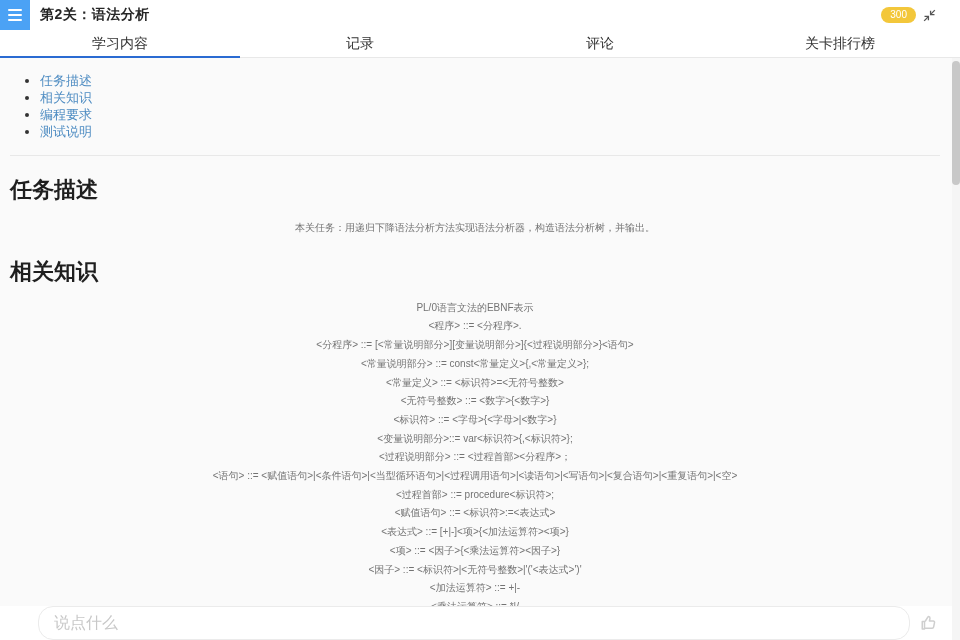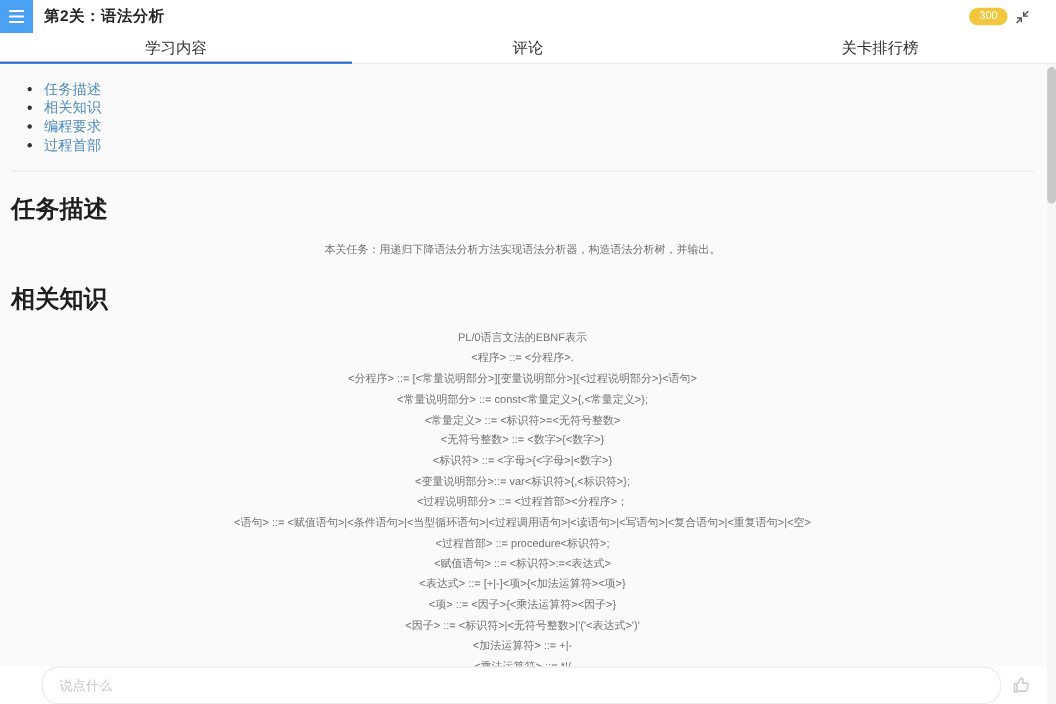--- a/index.html
+++ b/index.html
@@ -30,21 +30,21 @@
   .content p { font-size:10px; color:#737373; margin:0; line-height:18.7px;text-align:center; }
   .content p.lead { margin:14px 0 3px 0; }
   .grammar { margin-top:12px; }
 
   
   .scrollbar { position:absolute; top:58px; right:0; width:8px; bottom:0; background:#f5f5f5; }
   .scrollbar .thumb { width:8px; height:124px; background:#c8c8c8; border-radius:4px; margin-top:3px; cursor:pointer; }
 
   
   .comment-bar { position:absolute; left:0; right:8px; bottom:0; height:34px; background:#fff; display:flex; align-items:center; z-index:5; }
-  .comment-input { flex:1; height:26px; margin-left:38px; border:1px solid #ebebeb; border-radius:15px; padding:16px 15px; font-size:12px; color:#333; outline:none; background:#fff; font-family:inherit; box-sizing:border-box; }
+  .comment-input { flex:1; height:26px; margin-left:38px; border:1px solid #ebebeb; border-radius:15px; padding:16px 15px; font-size:16px; color:#333; outline:none; background:#fff; font-family:inherit; box-sizing:border-box; }
   .comment-input::placeholder { color:#c8c8c8; }
   .like { margin:0 14px 0 10px; display:flex; align-items:center; cursor:pointer; }
 </style>
 </head>
 <body>
 
 <div class="app">
 
   <header class="topbar">
     <button class="hamburger">
@@ -61,30 +61,31 @@
             <path d="M14 4.5v6h6"></path>
           <path d="M3 21l6.5-6.5"></path>
             <path d="M10 19.5v-6H4"></path>
         </svg>
       </span>
     </div>
   </header>
 
   <nav class="tabs" id="tabs">
       <div class="tab active">学习内容</div>
+      <div class="tab">记录</div>
       <div class="tab">评论</div>
       <div class="tab">关卡排行榜</div>
     </nav>
 
   <main class="content">
     <ul class="toc" id="toc">
         <li><a>任务描述</a></li>
         <li><a>相关知识</a></li>
         <li><a>编程要求</a></li>
-        <li><a>过程首部</a></li>
+        <li><a>测试说明</a></li>
       </ul>
     <hr class="divider">
     <div id="sections">
         <h2>任务描述</h2>
         <div>
           <p class="lead">本关任务：用递归下降语法分析方法实现语法分析器，构造语法分析树，并输出。</p>
         </div>
         <h2>相关知识</h2>
         <div class="grammar">
           <p>PL/0语言文法的EBNF表示</p>

